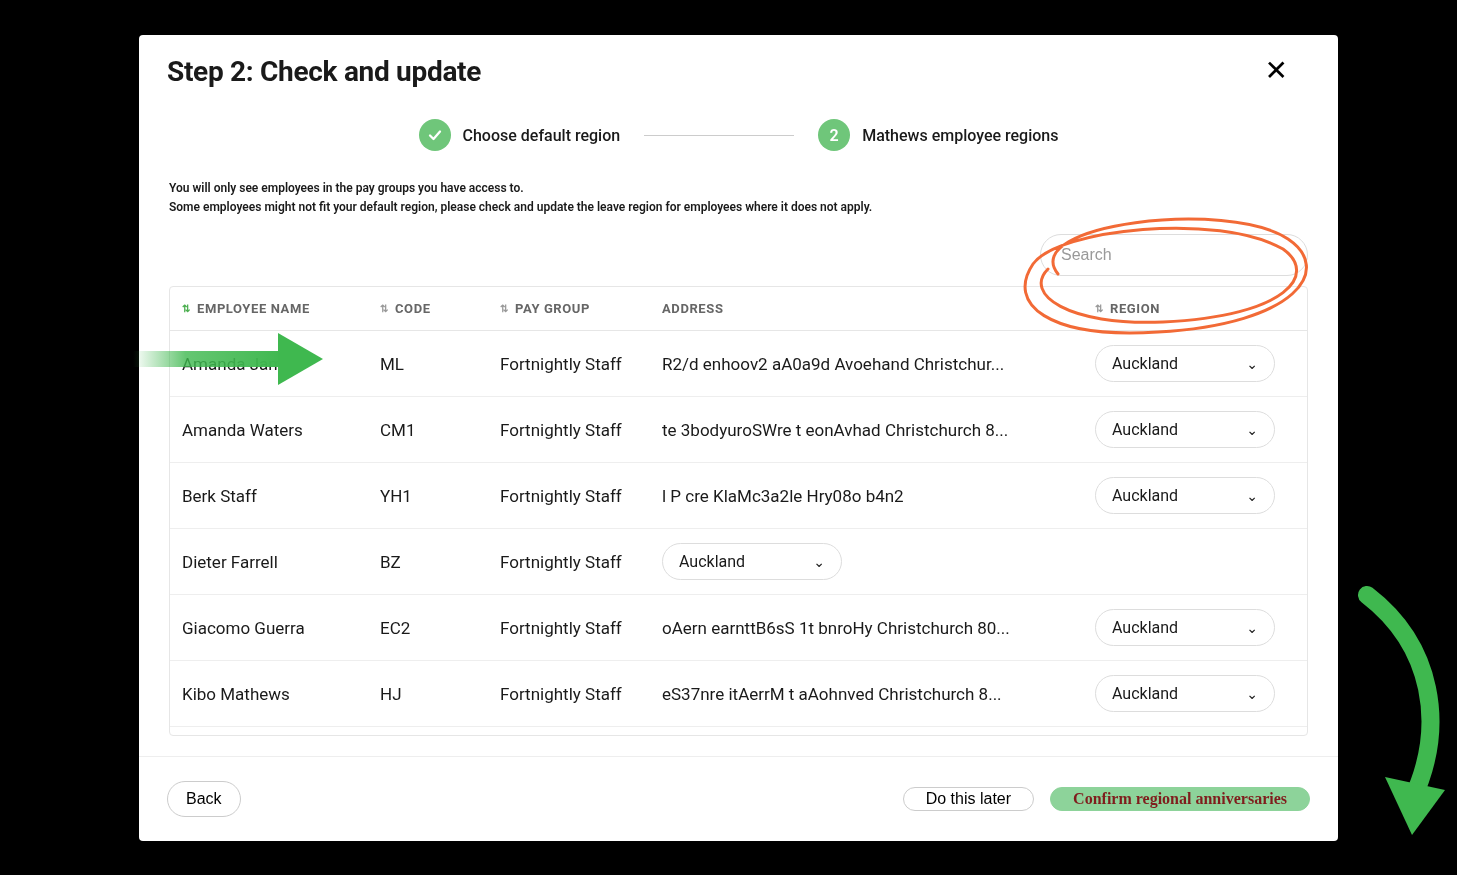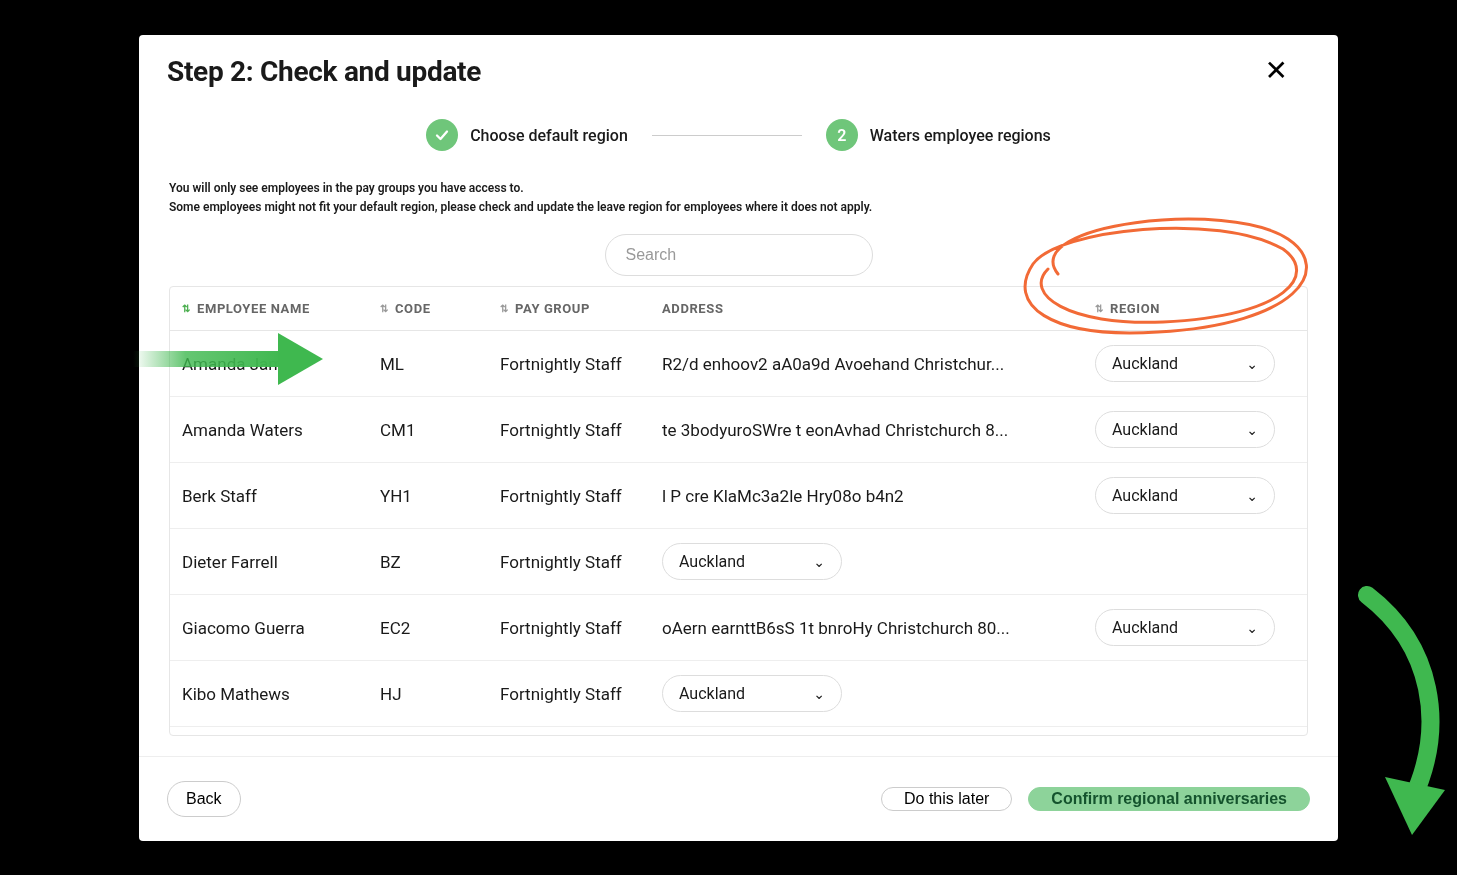--- a/index.html
+++ b/index.html
@@ -81,21 +81,21 @@
     background: #ccc;
   }
   .instructions {
     padding: 0 30px 18px;
     font-size: 12px;
     font-weight: 600;
     line-height: 1.55;
   }
   .search-row {
     display: flex;
-    justify-content: center;
+    justify-content: flex-end;
     padding: 0 30px 10px;
     position: relative;
   }
   .search-input {
     width: 268px;
     height: 42px;
     border: 1px solid #ddd;
     border-radius: 22px;
     padding: 0 20px;
     font-size: 16px;
@@ -185,22 +185,23 @@
     font-size: 16px;
     font-weight: 500;
     cursor: pointer;
     border: 1px solid #ccc;
     background: #fff;
   }
   .btn.small { padding: 8px 18px; }
   .btn.primary {
     background: #8dd39a;
     border-color: #8dd39a;
-    color: #14532d;
+    color: #7f1d1d;
     font-weight: 600;
+    font-family: Liberation Serif, serif;
   }
   
   .anno-circle {
     position: absolute;
     pointer-events: none;
   }
   .anno-arrow-left {
     position: absolute;
     left: -6px;
     top: 290px;
@@ -234,21 +235,21 @@
       <div class="step-circle done">
         <svg width="16" height="16" viewBox="0 0 16 16">
             <path d="M3 8.5 L6.5 12 L13 4.5" stroke="#fff" stroke-width="2.3" fill="none" stroke-linecap="round" stroke-linejoin="round"></path>
           </svg>
       </div>
       <span class="step-label">Choose default region</span>
     </div>
     <div class="step-connector"></div>
     <div class="step">
       <div class="step-circle">2</div>
-      <span class="step-label">Waters employee regions</span>
+      <span class="step-label">Mathews employee regions</span>
     </div>
   </div>
 
   <div class="instructions">
     <div>You will only see employees in the pay groups you have access to.</div>
     <div>Some employees might not fit your default region, please check and update the leave region for employees where it does not apply.</div>
   </div>
 
   <div class="search-row">
     <input class="search-input" type="text" placeholder="Search" style="">
@@ -344,20 +345,23 @@
             <div class="region-select">
               <span>Auckland</span>
               <span class="chevron-down">⌄</span>
             </div>
           </div>
         </div>
         <div class="table-row">
           <div class="col-name">Kibo Mathews</div>
           <div class="col-code">HJ</div>
           <div class="col-paygroup">Fortnightly Staff</div>
+          <div class="col-address">
+            <span>eS37nre itAerrM t aAohnved Christchurch 8...</span>
+          </div>
           <div class="col-region">
             <div class="region-select">
               <span>Auckland</span>
               <span class="chevron-down">⌄</span>
             </div>
           </div>
         </div>
       </div>
   </div>
 

